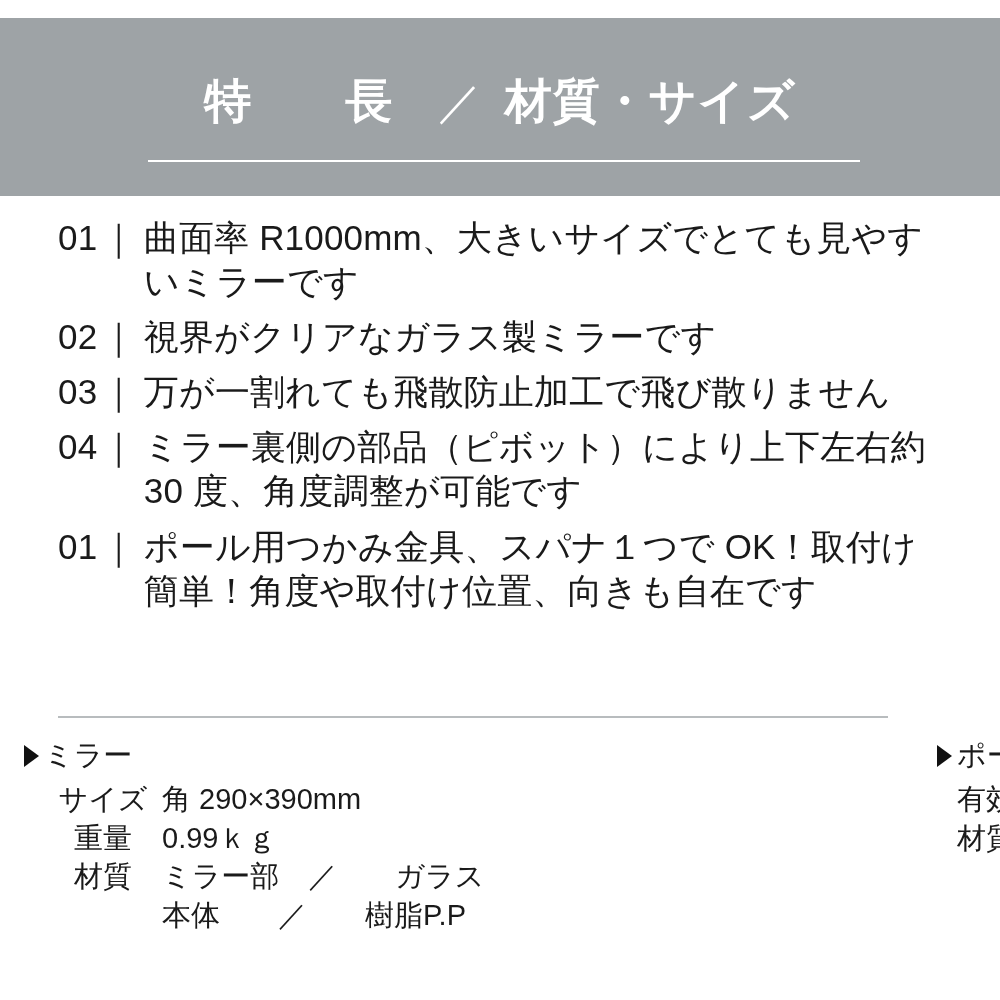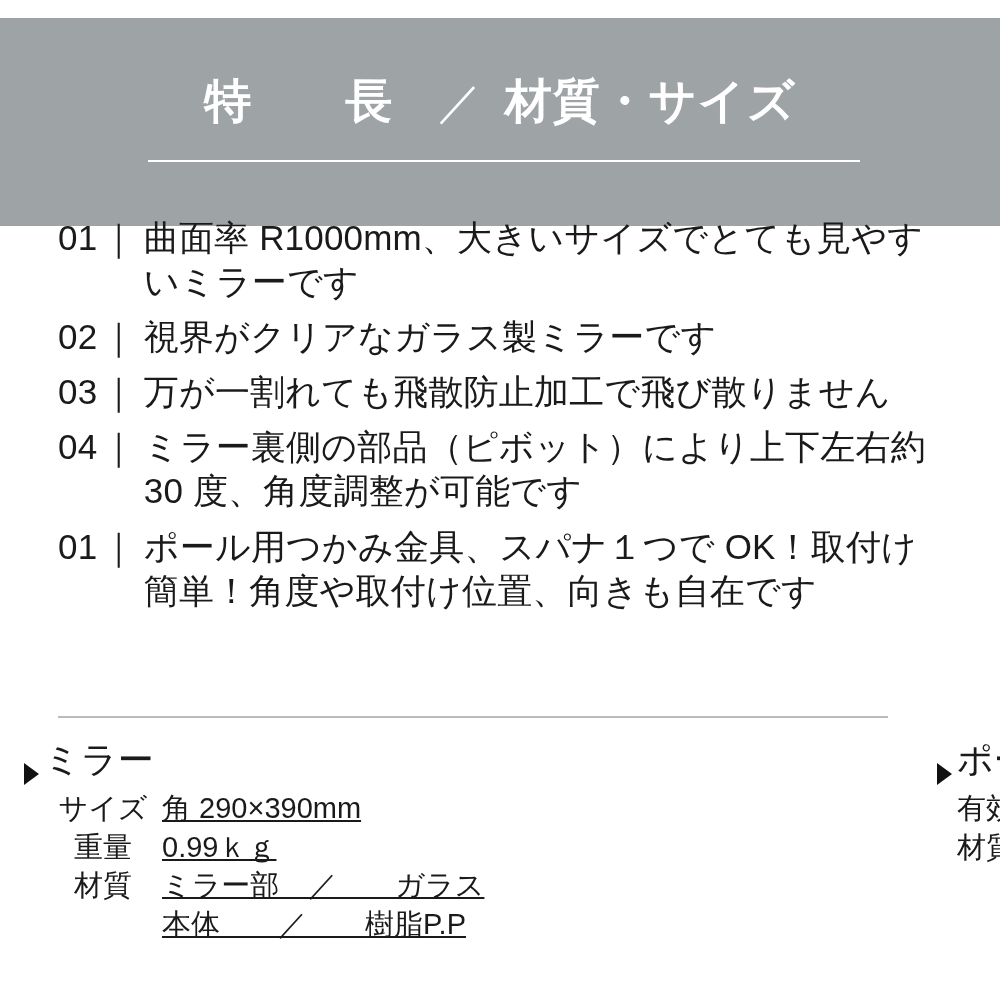--- a/index.html
+++ b/index.html
@@ -15,21 +15,21 @@
     position: relative;
     overflow: hidden;
   }
 
   
   .header-band {
     position: absolute;
     left: 0;
     top: 18px;
     width: 1000px;
-    height: 208px;
+    height: 178px;
     background: #9ea3a6;
     box-sizing: border-box;
   }
   .header-title {
     position: absolute;
     left: 0;
     top: 52px;
     width: 1000px;
     text-align: center;
     color: #ffffff;
@@ -101,22 +101,22 @@
     top: 736px;
     width: 970px;
     display: flex;
   }
   .spec-col { position: relative; }
   .spec-col.left { width: 458px; padding-left: 4px; }
   .spec-col.right { width: 500px; padding-left: 455px; box-sizing: border-box; }
 
   .spec-head {
     display: flex;
-    align-items: flex-end;
-    font-size: 36px;
+    align-items: center;
+    font-size: 29px;
     margin-bottom: 4px;
     white-space: nowrap;
   }
   .tri {
     display: inline-block;
     width: 0;
     height: 0;
     border-left: 15px solid #111;
     border-top: 11px solid transparent;
     border-bottom: 11px solid transparent;
@@ -127,21 +127,20 @@
     font-size: 29px;
     line-height: 1.33;
     white-space: nowrap;
     padding-left: 20px;
   }
   .spec-label {
     flex: 0 0 auto;
   }
   .spec-value {
     flex: 1 1 auto;
-    text-decoration: underline;
   }
   .spec-col.left .spec-label { width: 118px; text-align: center; }
   .spec-col.right .spec-label { width: 185px; }
   .spec-line.indent .spec-label { }
 </style>
 </head>
 <body>
 
 <div class="header-band">
   <div class="header-title">

